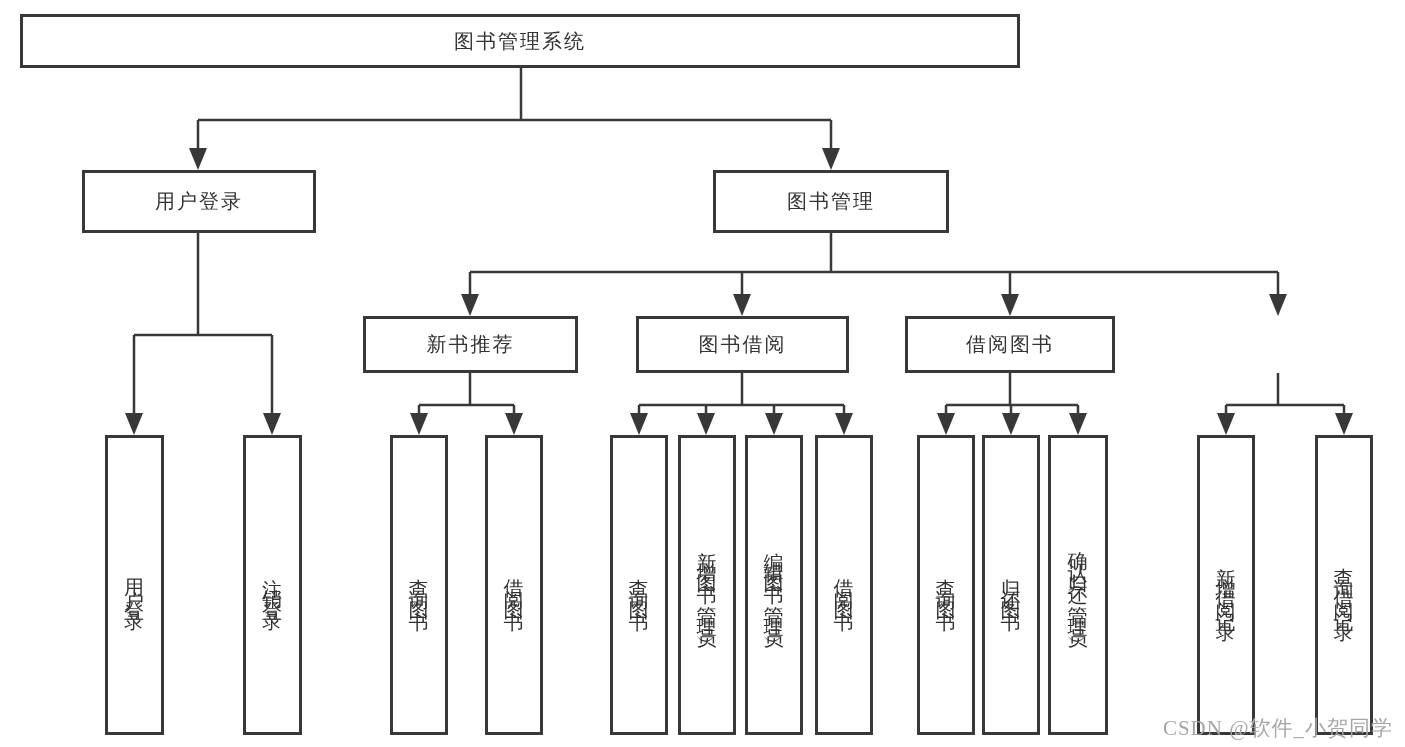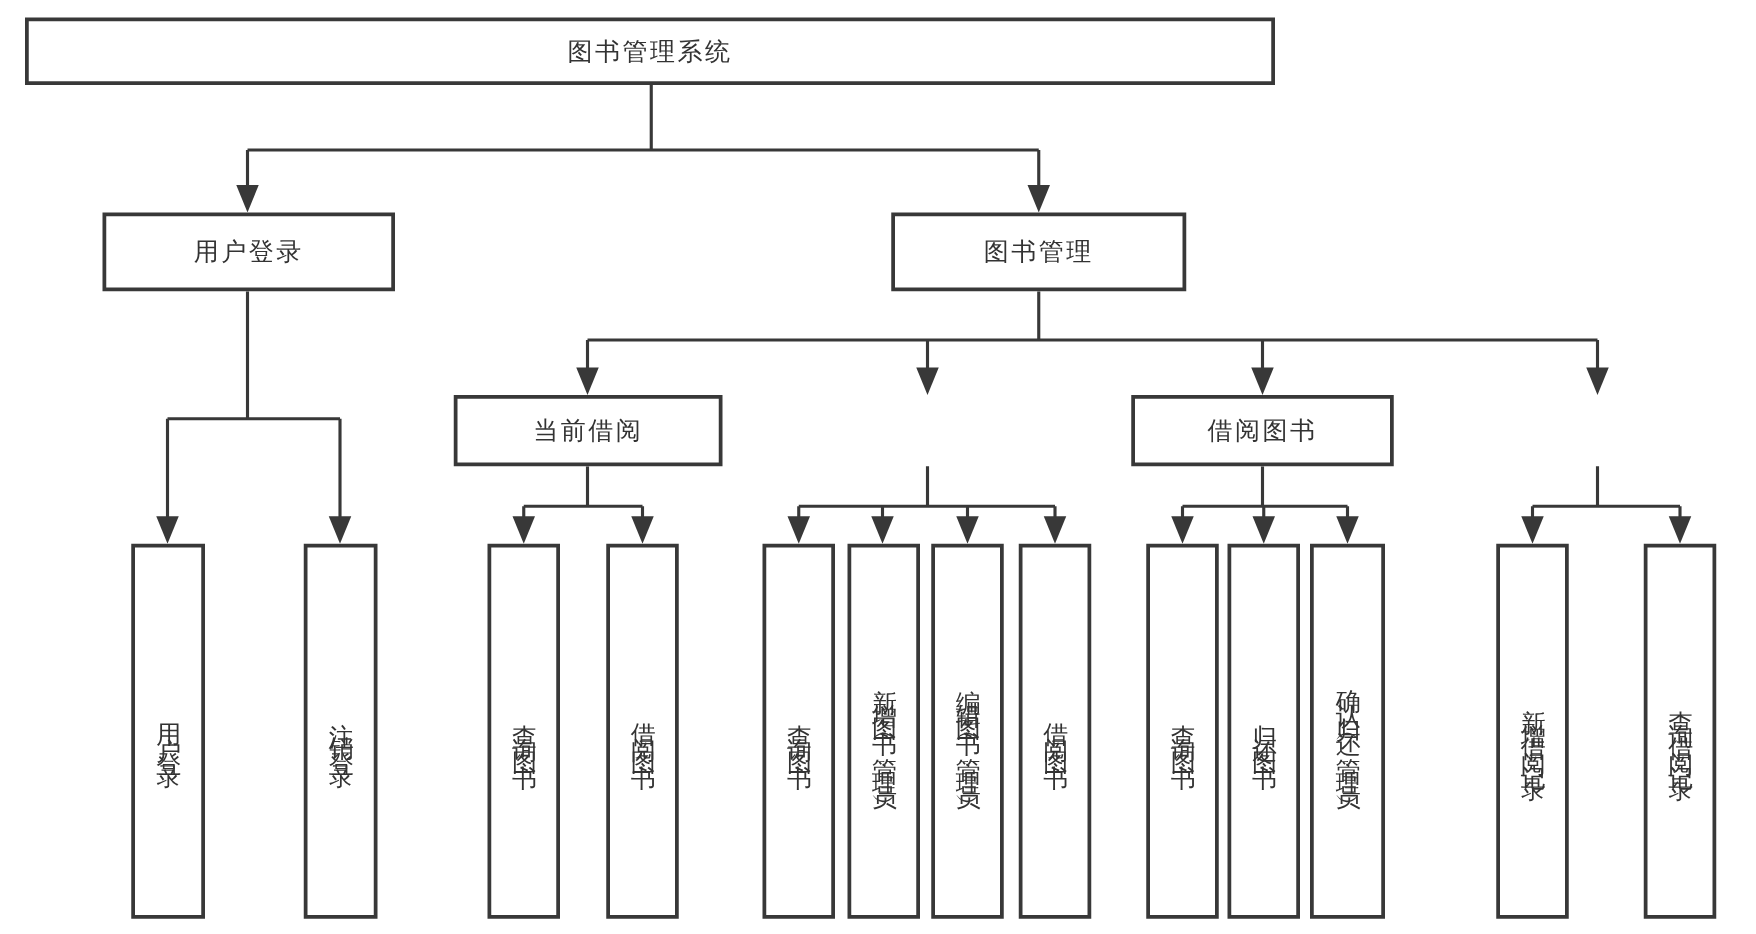--- a/index.html
+++ b/index.html
@@ -74,21 +74,24 @@
   </div>
 
   <div class="box" style="left:82px;top:170px;width:234px;height:63px;">
     <span class="hlabel">用户登录</span>
   </div>
   <div class="box" style="left:713px;top:170px;width:236px;height:63px;">
     <span class="hlabel">图书管理</span>
   </div>
 
   <div class="box" style="left:363px;top:316px;width:215px;height:57px;">
-    <span class="hlabel">当前借阅</span>
+    <span class="hlabel">新书推荐</span>
+  </div>
+  <div class="box" style="left:636px;top:316px;width:213px;height:57px;">
+    <span class="hlabel">图书借阅</span>
   </div>
   <div class="box" style="left:905px;top:316px;width:210px;height:57px;">
     <span class="hlabel">借阅图书</span>
   </div>
 
   <div class="box leaf" style="left:105px;top:435px;width:59px;height:300px;">
     <span class="vlabel">用户登录</span>
   </div>
   <div class="box leaf" style="left:243px;top:435px;width:59px;height:300px;">
     <span class="vlabel">注销登录</span>
@@ -124,14 +127,15 @@
     <span class="vlabel">确认归还（管理员）</span>
   </div>
 
   <div class="box leaf" style="left:1197px;top:435px;width:58px;height:300px;">
     <span class="vlabel">新增借阅记录</span>
   </div>
   <div class="box leaf" style="left:1315px;top:435px;width:58px;height:300px;">
     <span class="vlabel">查询借阅记录</span>
   </div>
 
+  <div class="watermark">CSDN @软件_小贺同学</div>
 
 </div>
 
 </body></html>

